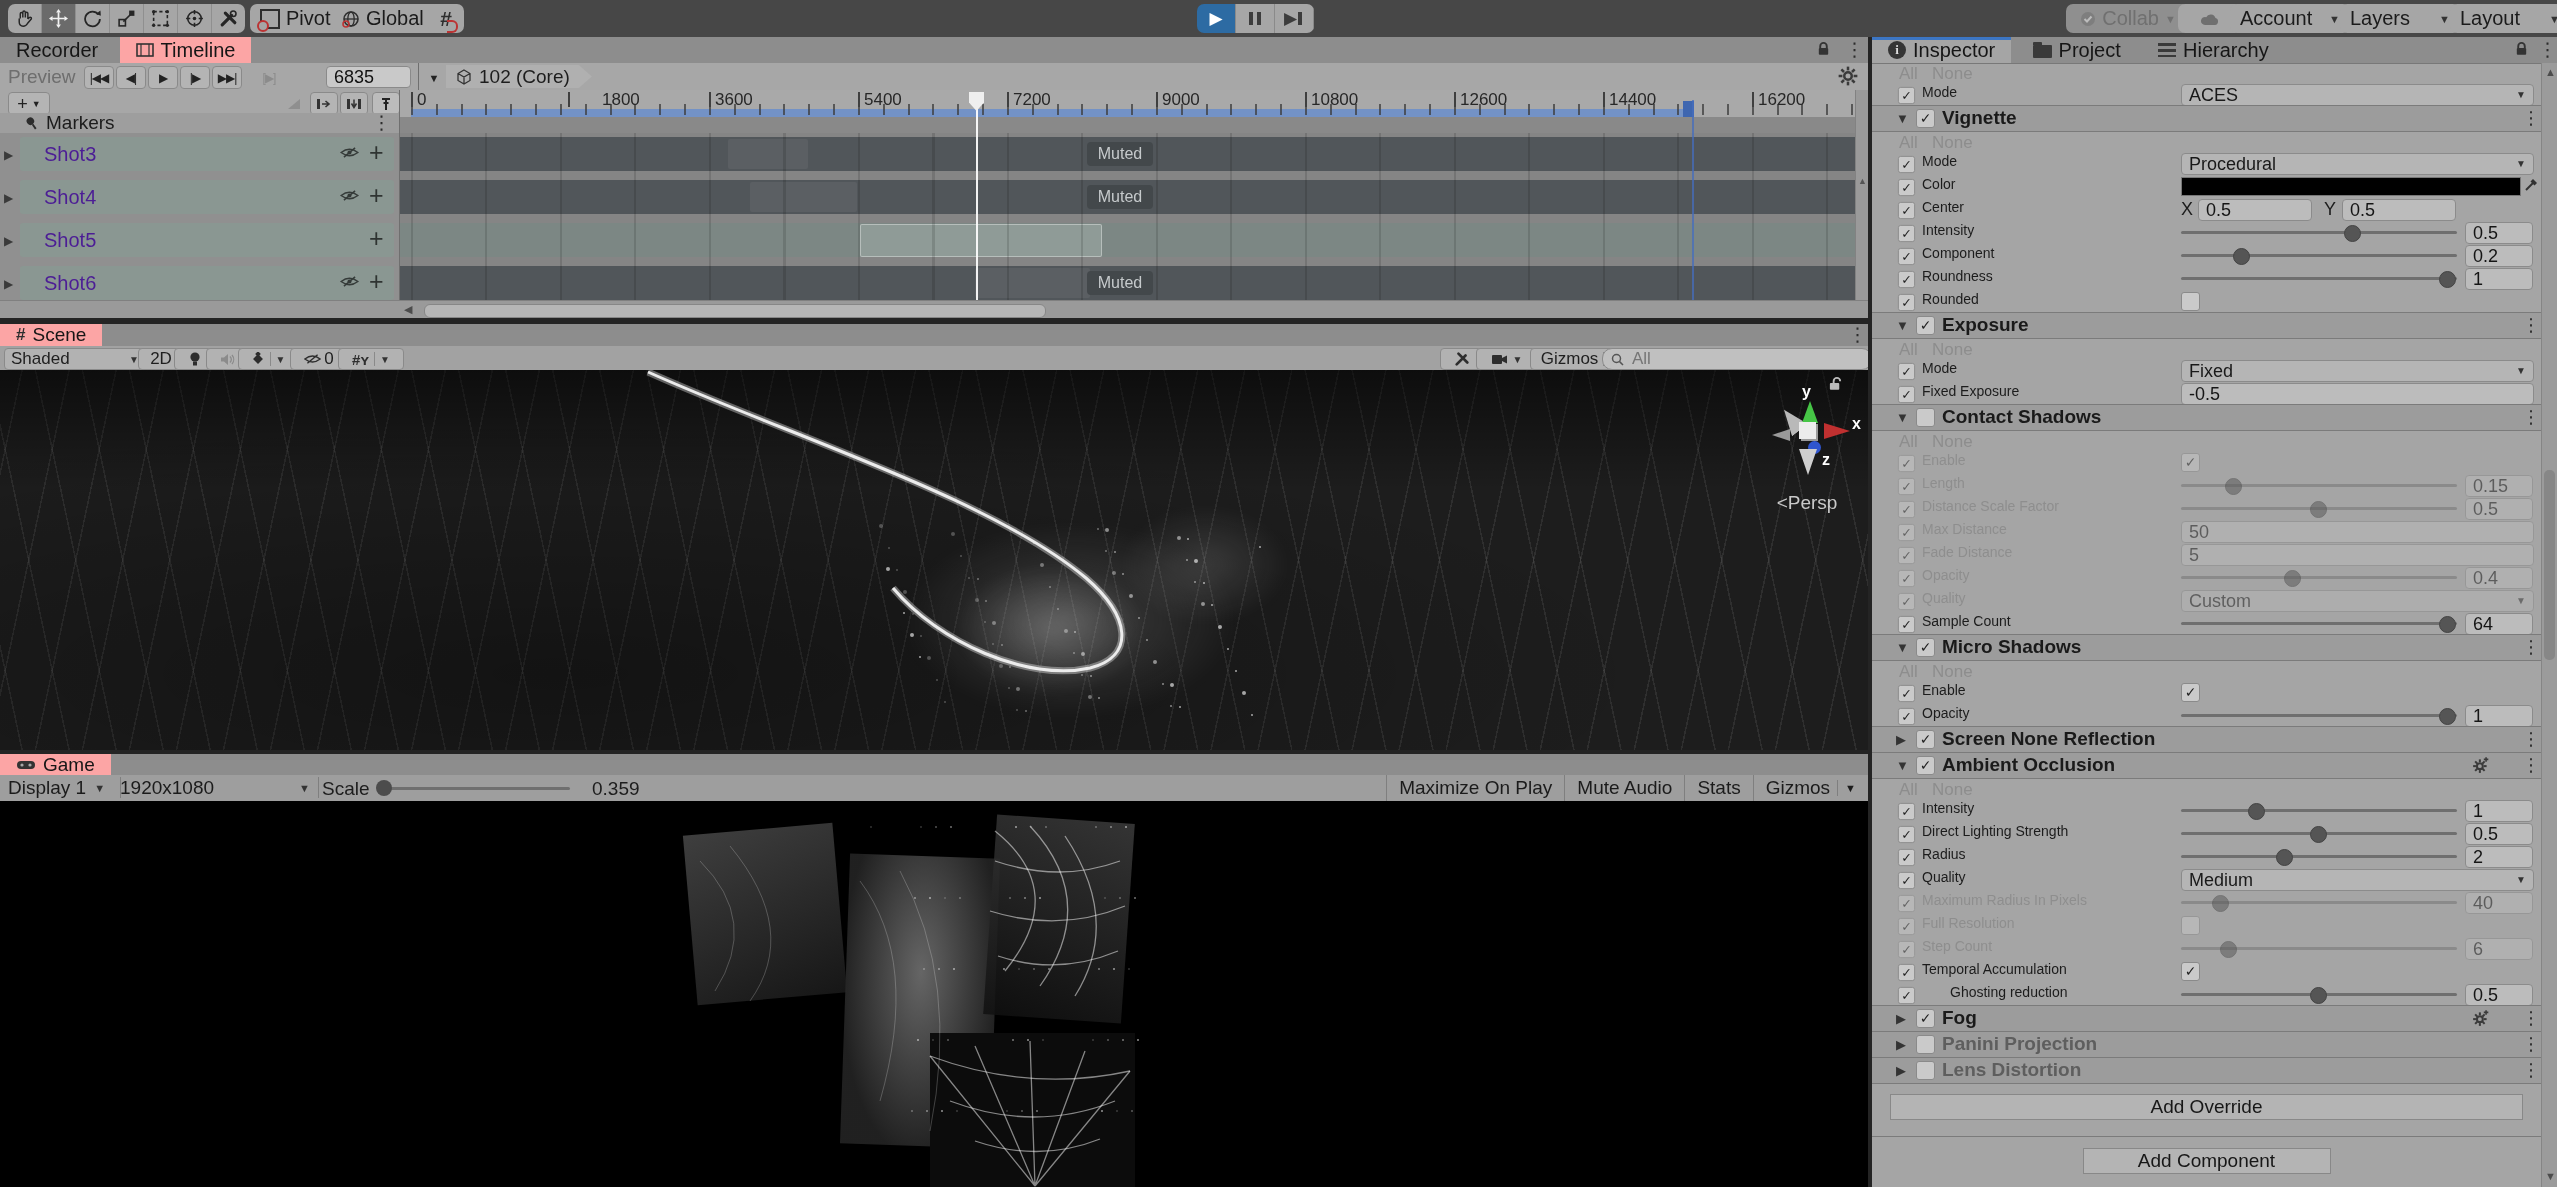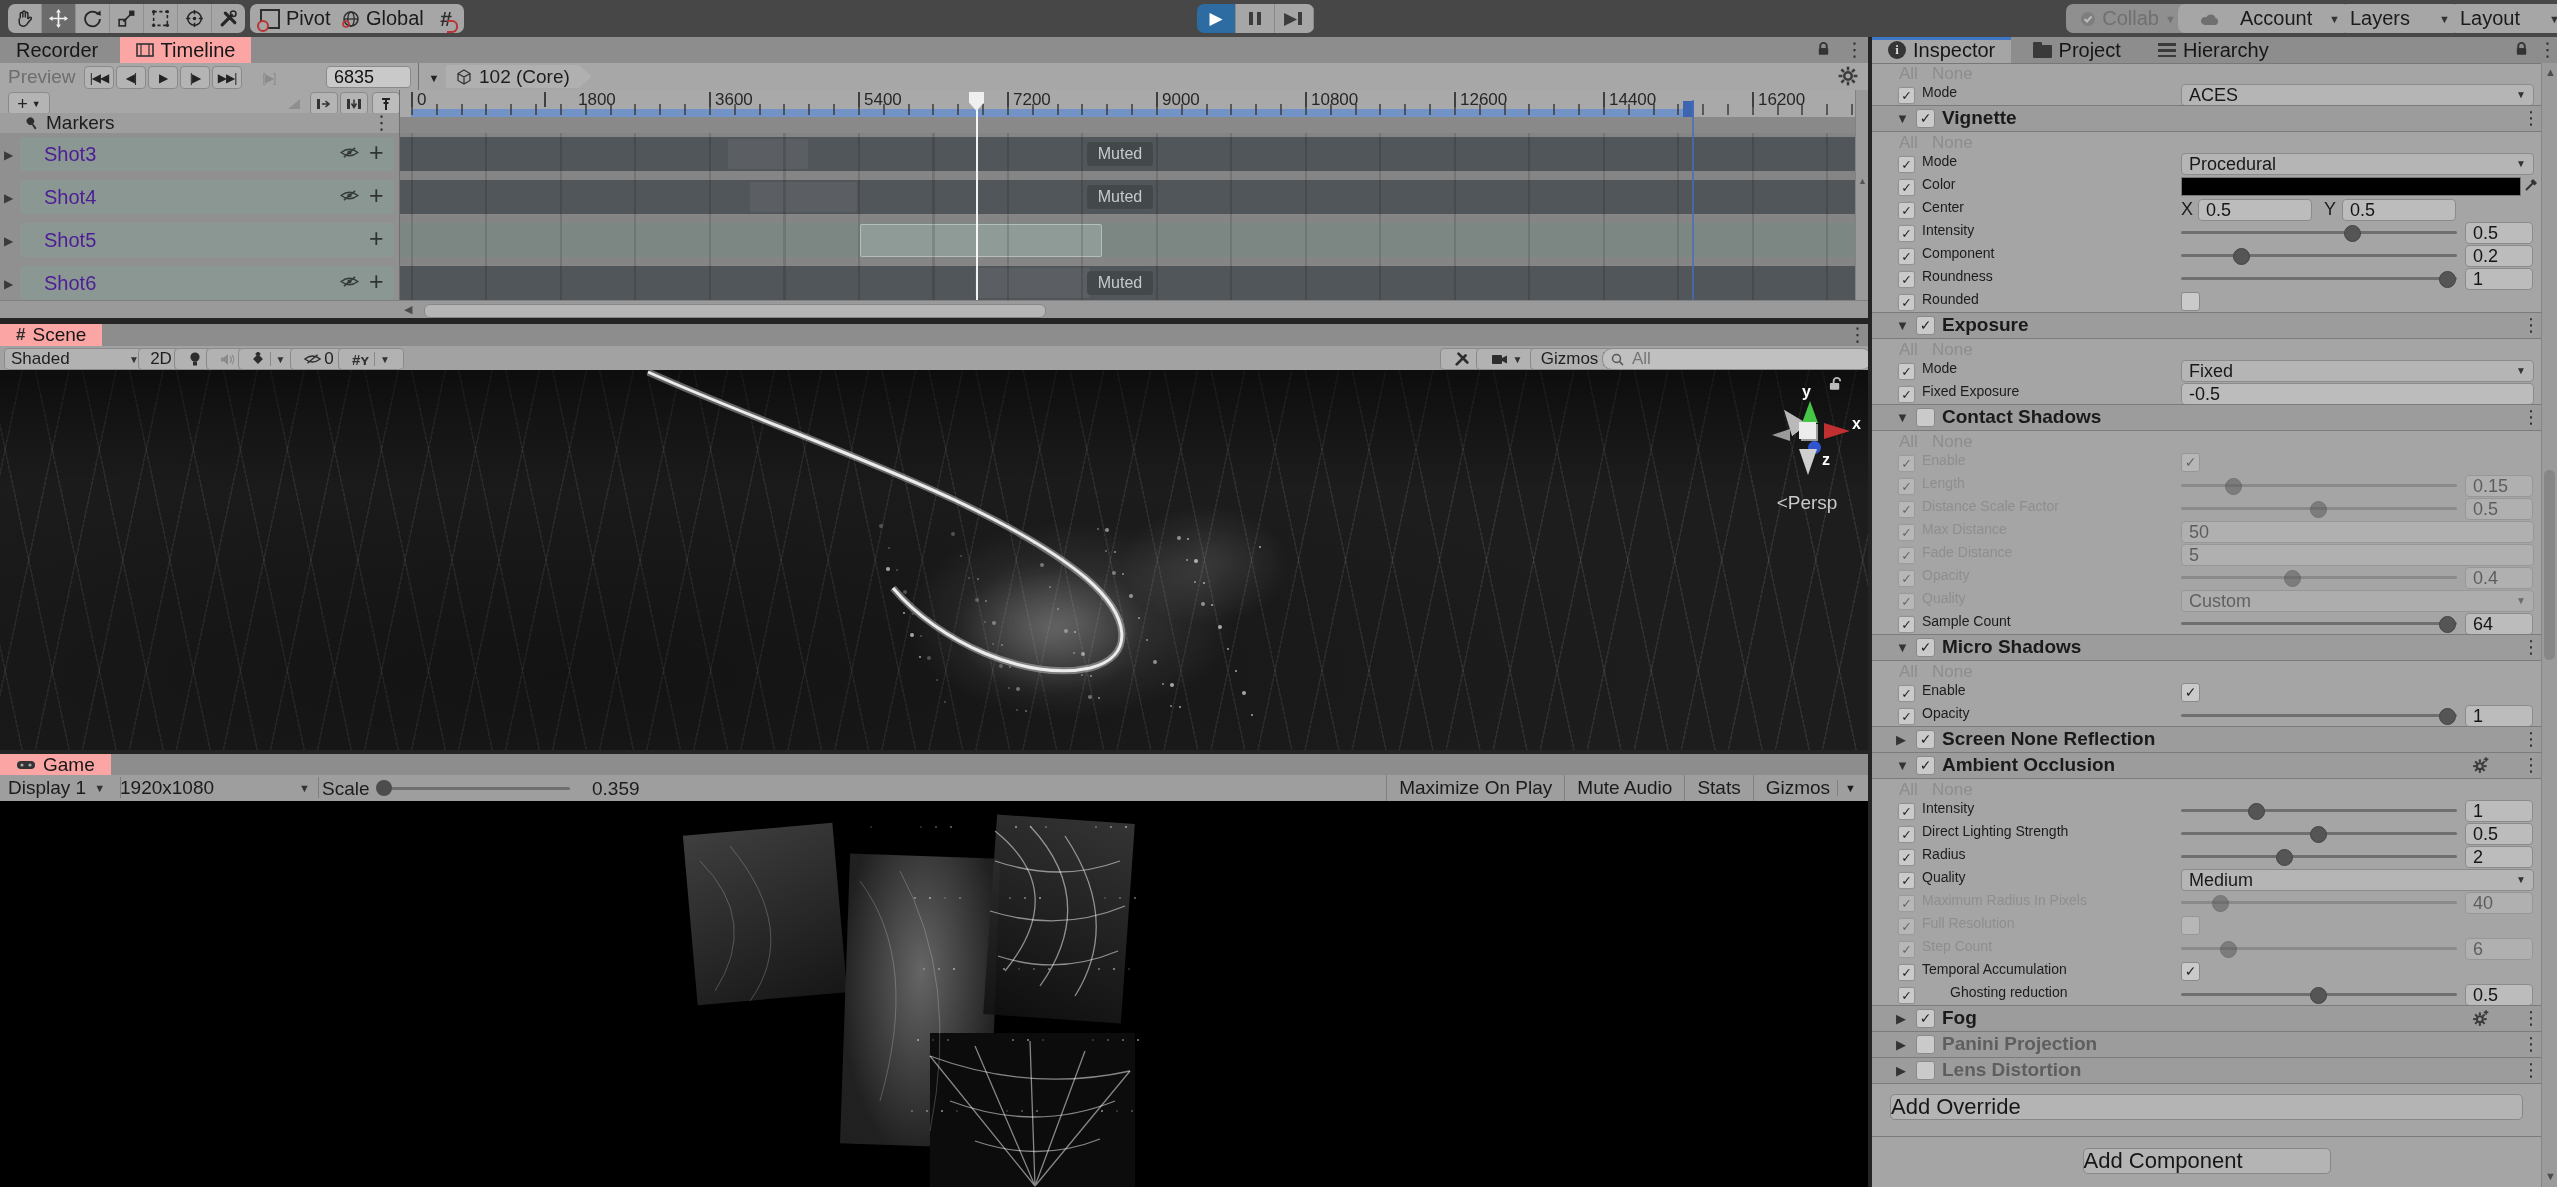--- a/index.html
+++ b/index.html
@@ -148,21 +148,21 @@
   .strack{position:absolute;left:309px;top:10px;width:276px;height:3px;background:#6f6f6f;border-radius:2px}
   .sknob{position:absolute;top:4px;width:15px;height:15px;border-radius:50%;background:#555;border:1px solid #444}
   .sval{left:593px;width:66px}
   .ctrlcb{left:309px;top:2px}
   .colorbox{position:absolute;left:309px;top:2px;width:338px;height:17px;border:1px solid #777}
   .dropper{position:absolute;left:652px;top:2px}
   .xylab{position:absolute;top:1px;font-size:18px;color:#1c1c1c}
   .xyf{width:112px}
   .irow.dis .ilabel{color:#8e8e8e}
   .irow.dis .dd,.irow.dis .ifield,.irow.dis .strack,.irow.dis .sknob,.irow.dis .cb,.irow.dis .colorbox{opacity:.5}
-  .bigbtn{height:24px;background:#b4b4b4;border:1px solid #888;border-radius:5px;line-height:24px;font-size:22px;color:#171717}
+  .bigbtn{height:24px;background:#b4b4b4;border:1px solid #888;border-radius:0;text-align:center;line-height:24px;font-size:19px;color:#171717}
   .hsepline{height:1px;background:#7b7b7b;margin:16px 0 0}
   .acbtn{width:246px;margin:11px auto 0}
   #insp-scroll{position:absolute;left:2541px;top:63px;width:16px;height:1124px;background:#9b9b9b;border-left:1px solid #858585}
   #insp-thumb{position:absolute;left:2544px;top:470px;width:11px;height:190px;background:#878787;border-radius:5px}
   .scrolltri{position:absolute;left:2545px;font-size:11px;color:#4c4c4c}
 
   .hier-icon{width:18px;height:14px;background:repeating-linear-gradient(#3a3a3a 0 3px,transparent 3px 6px)}
   .folder-icon{position:relative;width:19px;height:13px;background:#3a3a3a;border-radius:1px;margin-top:3px}
   .folder-icon::before{content:"";position:absolute;left:0;top:-3px;width:9px;height:3px;background:#3a3a3a;border-radius:1px 1px 0 0}
   .info-icon{width:18px;height:18px;border-radius:50%;background:#353535;color:#ddd;font-size:13px;font-weight:bold;
@@ -462,21 +462,21 @@
           </div>
           <div class="trk-plus">+</div>
         </div>
       </div>
 
     <div id="tl-ruler">
       <div id="rband"></div>
       <div id="mticks"></div>
       <div id="rcap"></div>
     <div class="rlabel" style="left: 11px;">0</div>
-        <div class="rlabel" style="left: 144px; padding-left: 32px;">1800</div>
+        <div class="rlabel" style="left: 168px; padding-left: 32px;">1800</div>
         <div class="rlabel" style="left: 309px;">3600</div>
         <div class="rlabel" style="left: 458px;">5400</div>
         <div class="rlabel" style="left: 607px;">7200</div>
         <div class="rlabel" style="left: 756px;">9000</div>
         <div class="rlabel" style="left: 905px;">10800</div>
         <div class="rlabel" style="left: 1054px;">12600</div>
         <div class="rlabel" style="left: 1203px;">14400</div>
         <div class="rlabel" style="left: 1352px;">16200</div>
       </div>
     <div id="tl-marklane"></div>

